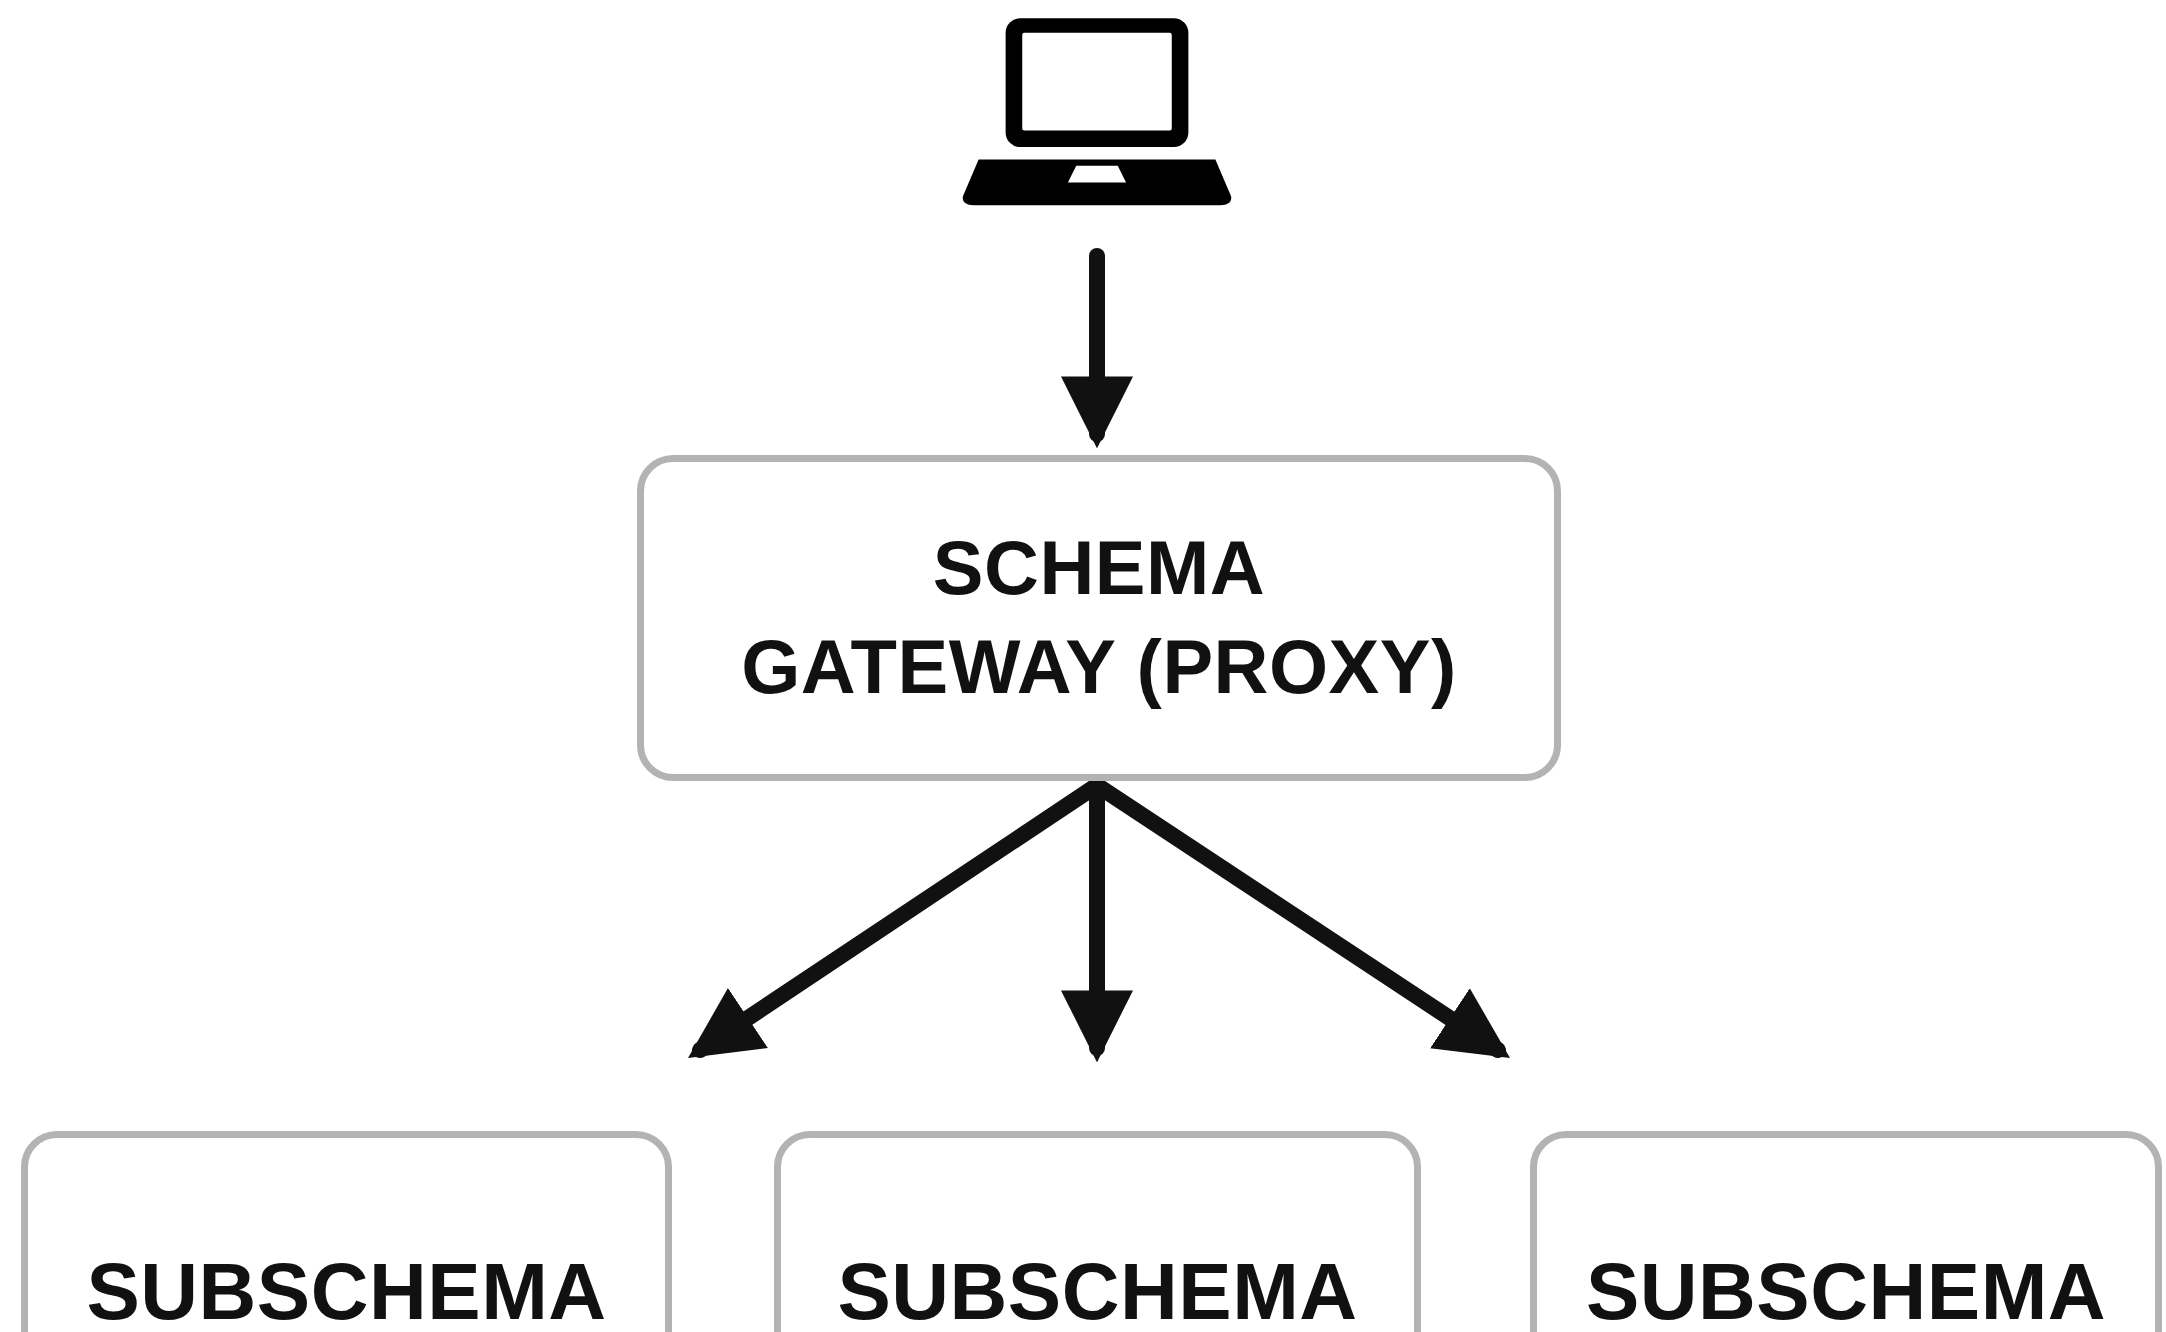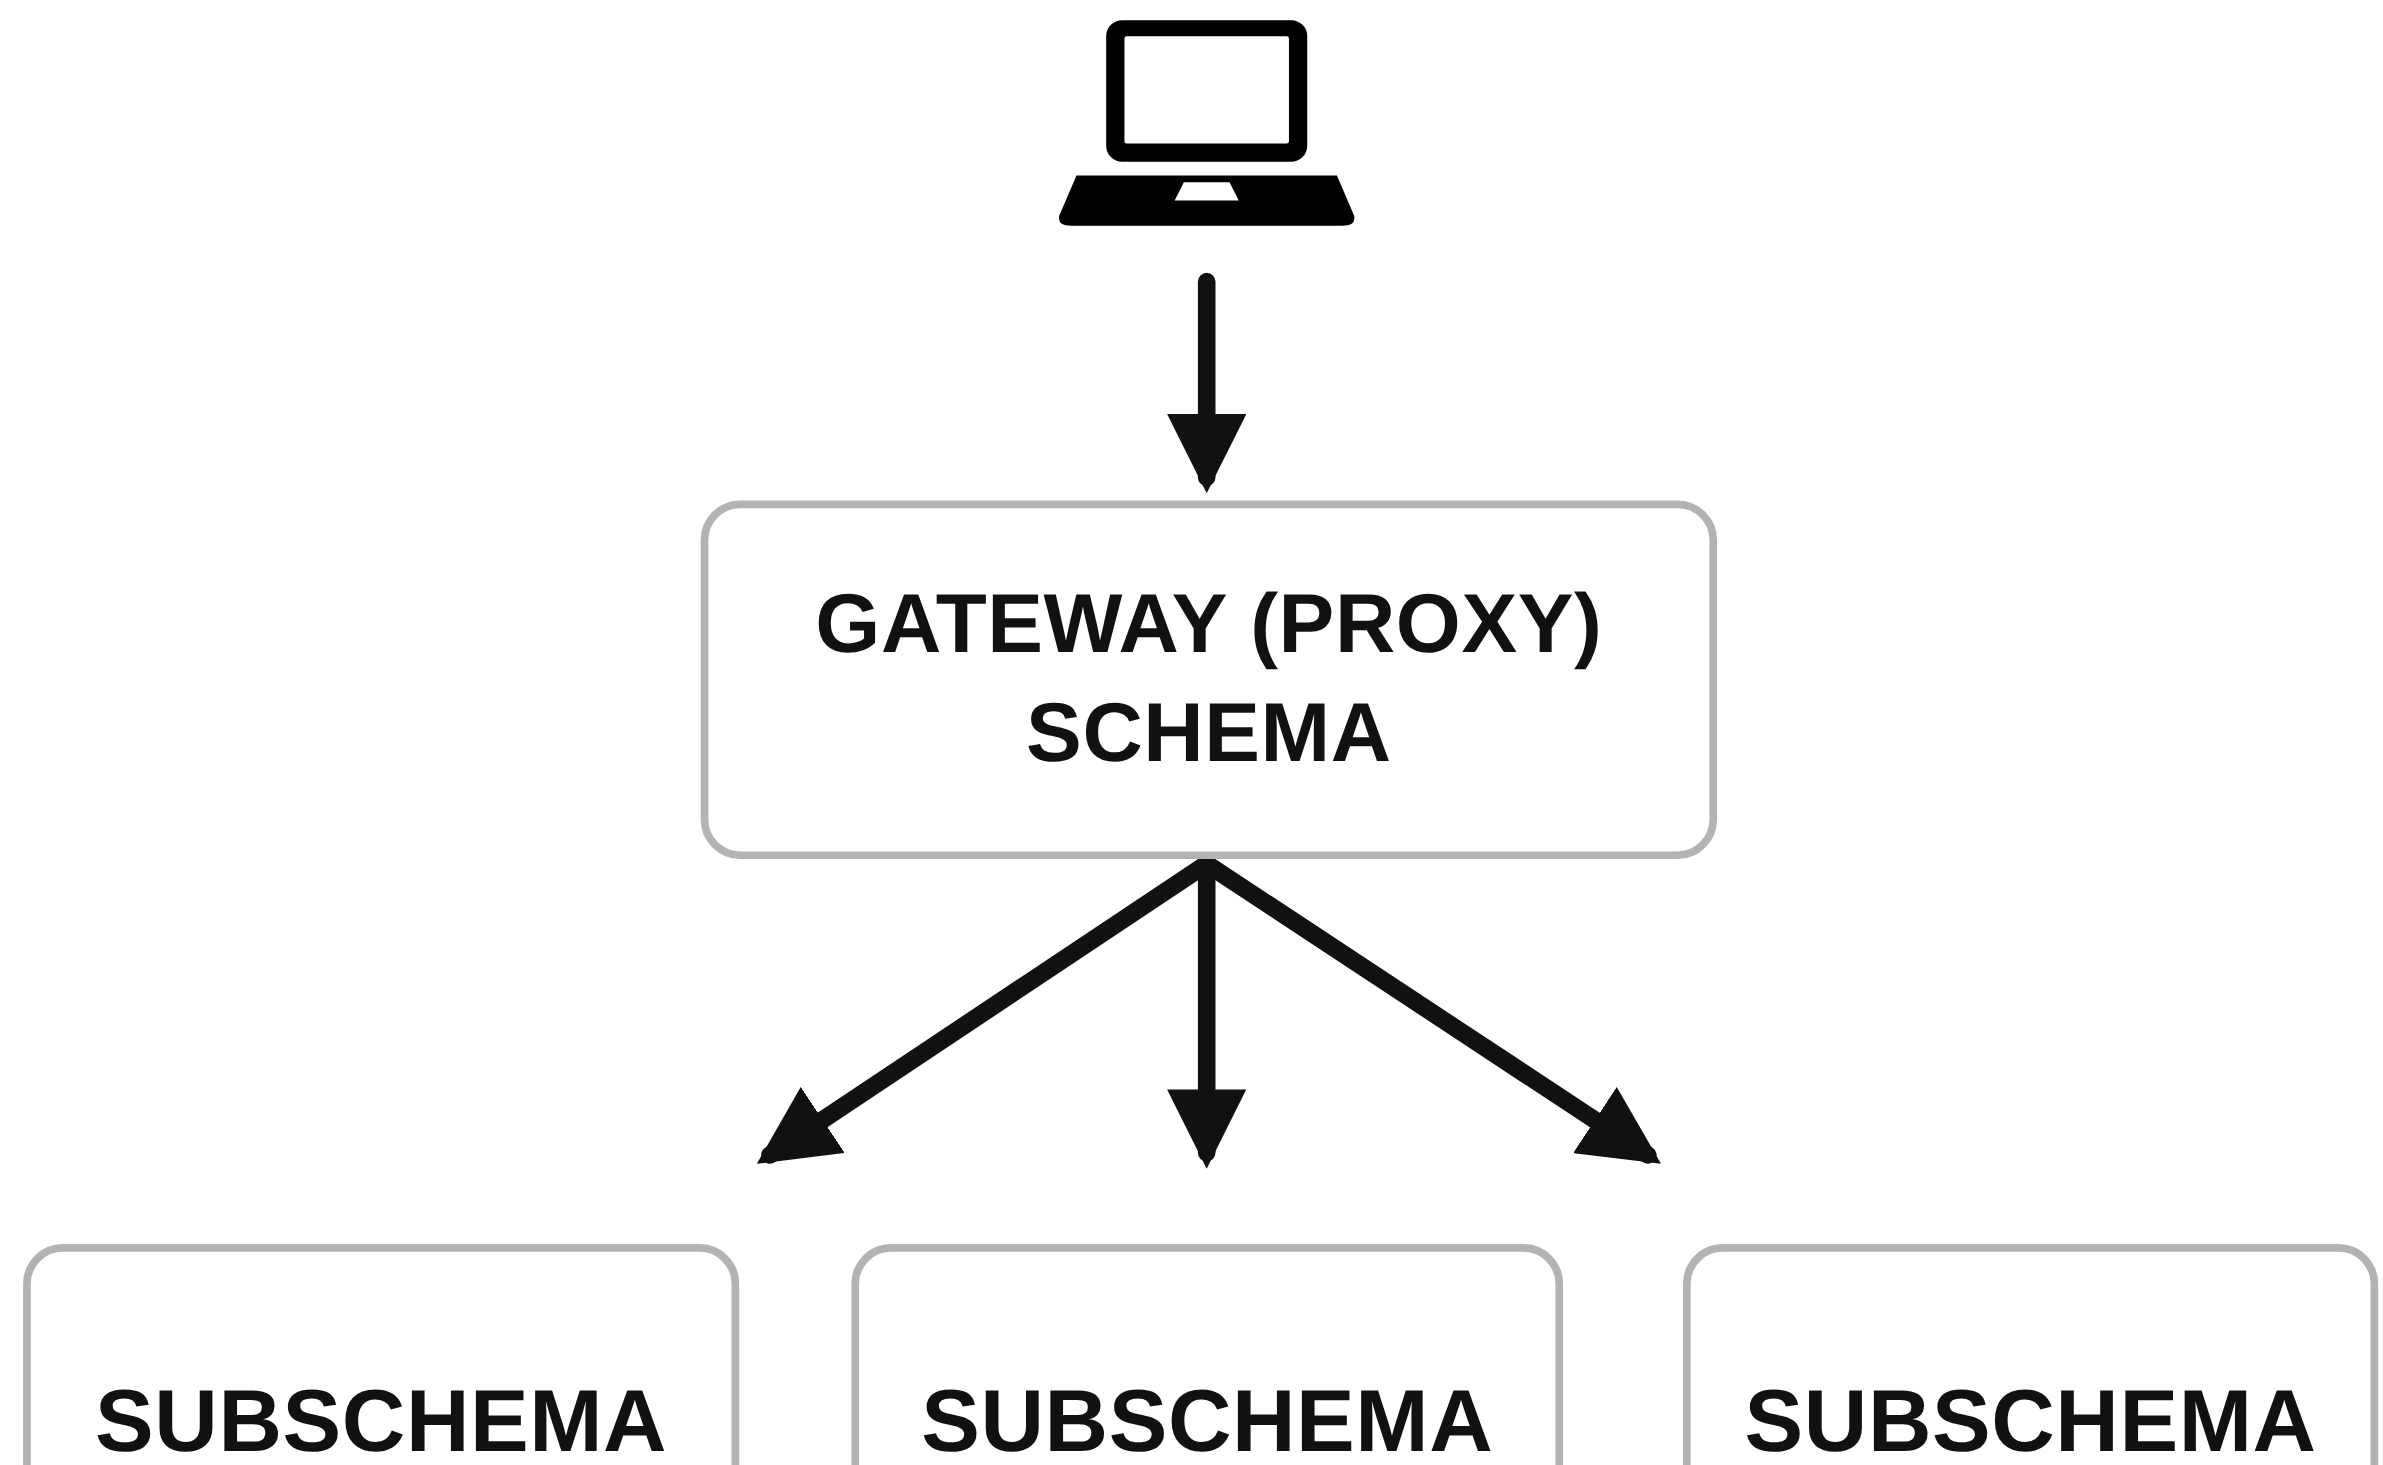--- a/index.html
+++ b/index.html
@@ -87,22 +87,22 @@
     <svg viewBox="0 0 260 192">
       <rect x="42" y="0" width="176" height="124" rx="14" fill="#000000"></rect>
       <rect x="58" y="14" width="144" height="94" rx="2" fill="#ffffff"></rect>
       <path d="M16,136 L244,136 L259,171 Q261,180 249,180 L11,180 Q-1,180 1,171 Z" fill="#000000"></path>
       <path d="M110,142 L150,142 L158,158 L102,158 Z" fill="#ffffff"></path>
     </svg>
   </div>
 
   <div class="box gateway" style="border-color: rgb(179, 179, 179);">
     <div class="box-label">
+      <span>SCHEMA</span>
       <span>GATEWAY (PROXY)</span>
-      <span>SCHEMA</span>
     </div>
   </div>
 
   <div class="box sub sub-0" style="border-color: rgb(179, 179, 179);">
     <div class="box-label">SUBSCHEMA</div>
   </div>
   <div class="box sub sub-1" style="border-color: rgb(179, 179, 179);">
     <div class="box-label">SUBSCHEMA</div>
   </div>
   <div class="box sub sub-2" style="border-color: rgb(179, 179, 179);">

